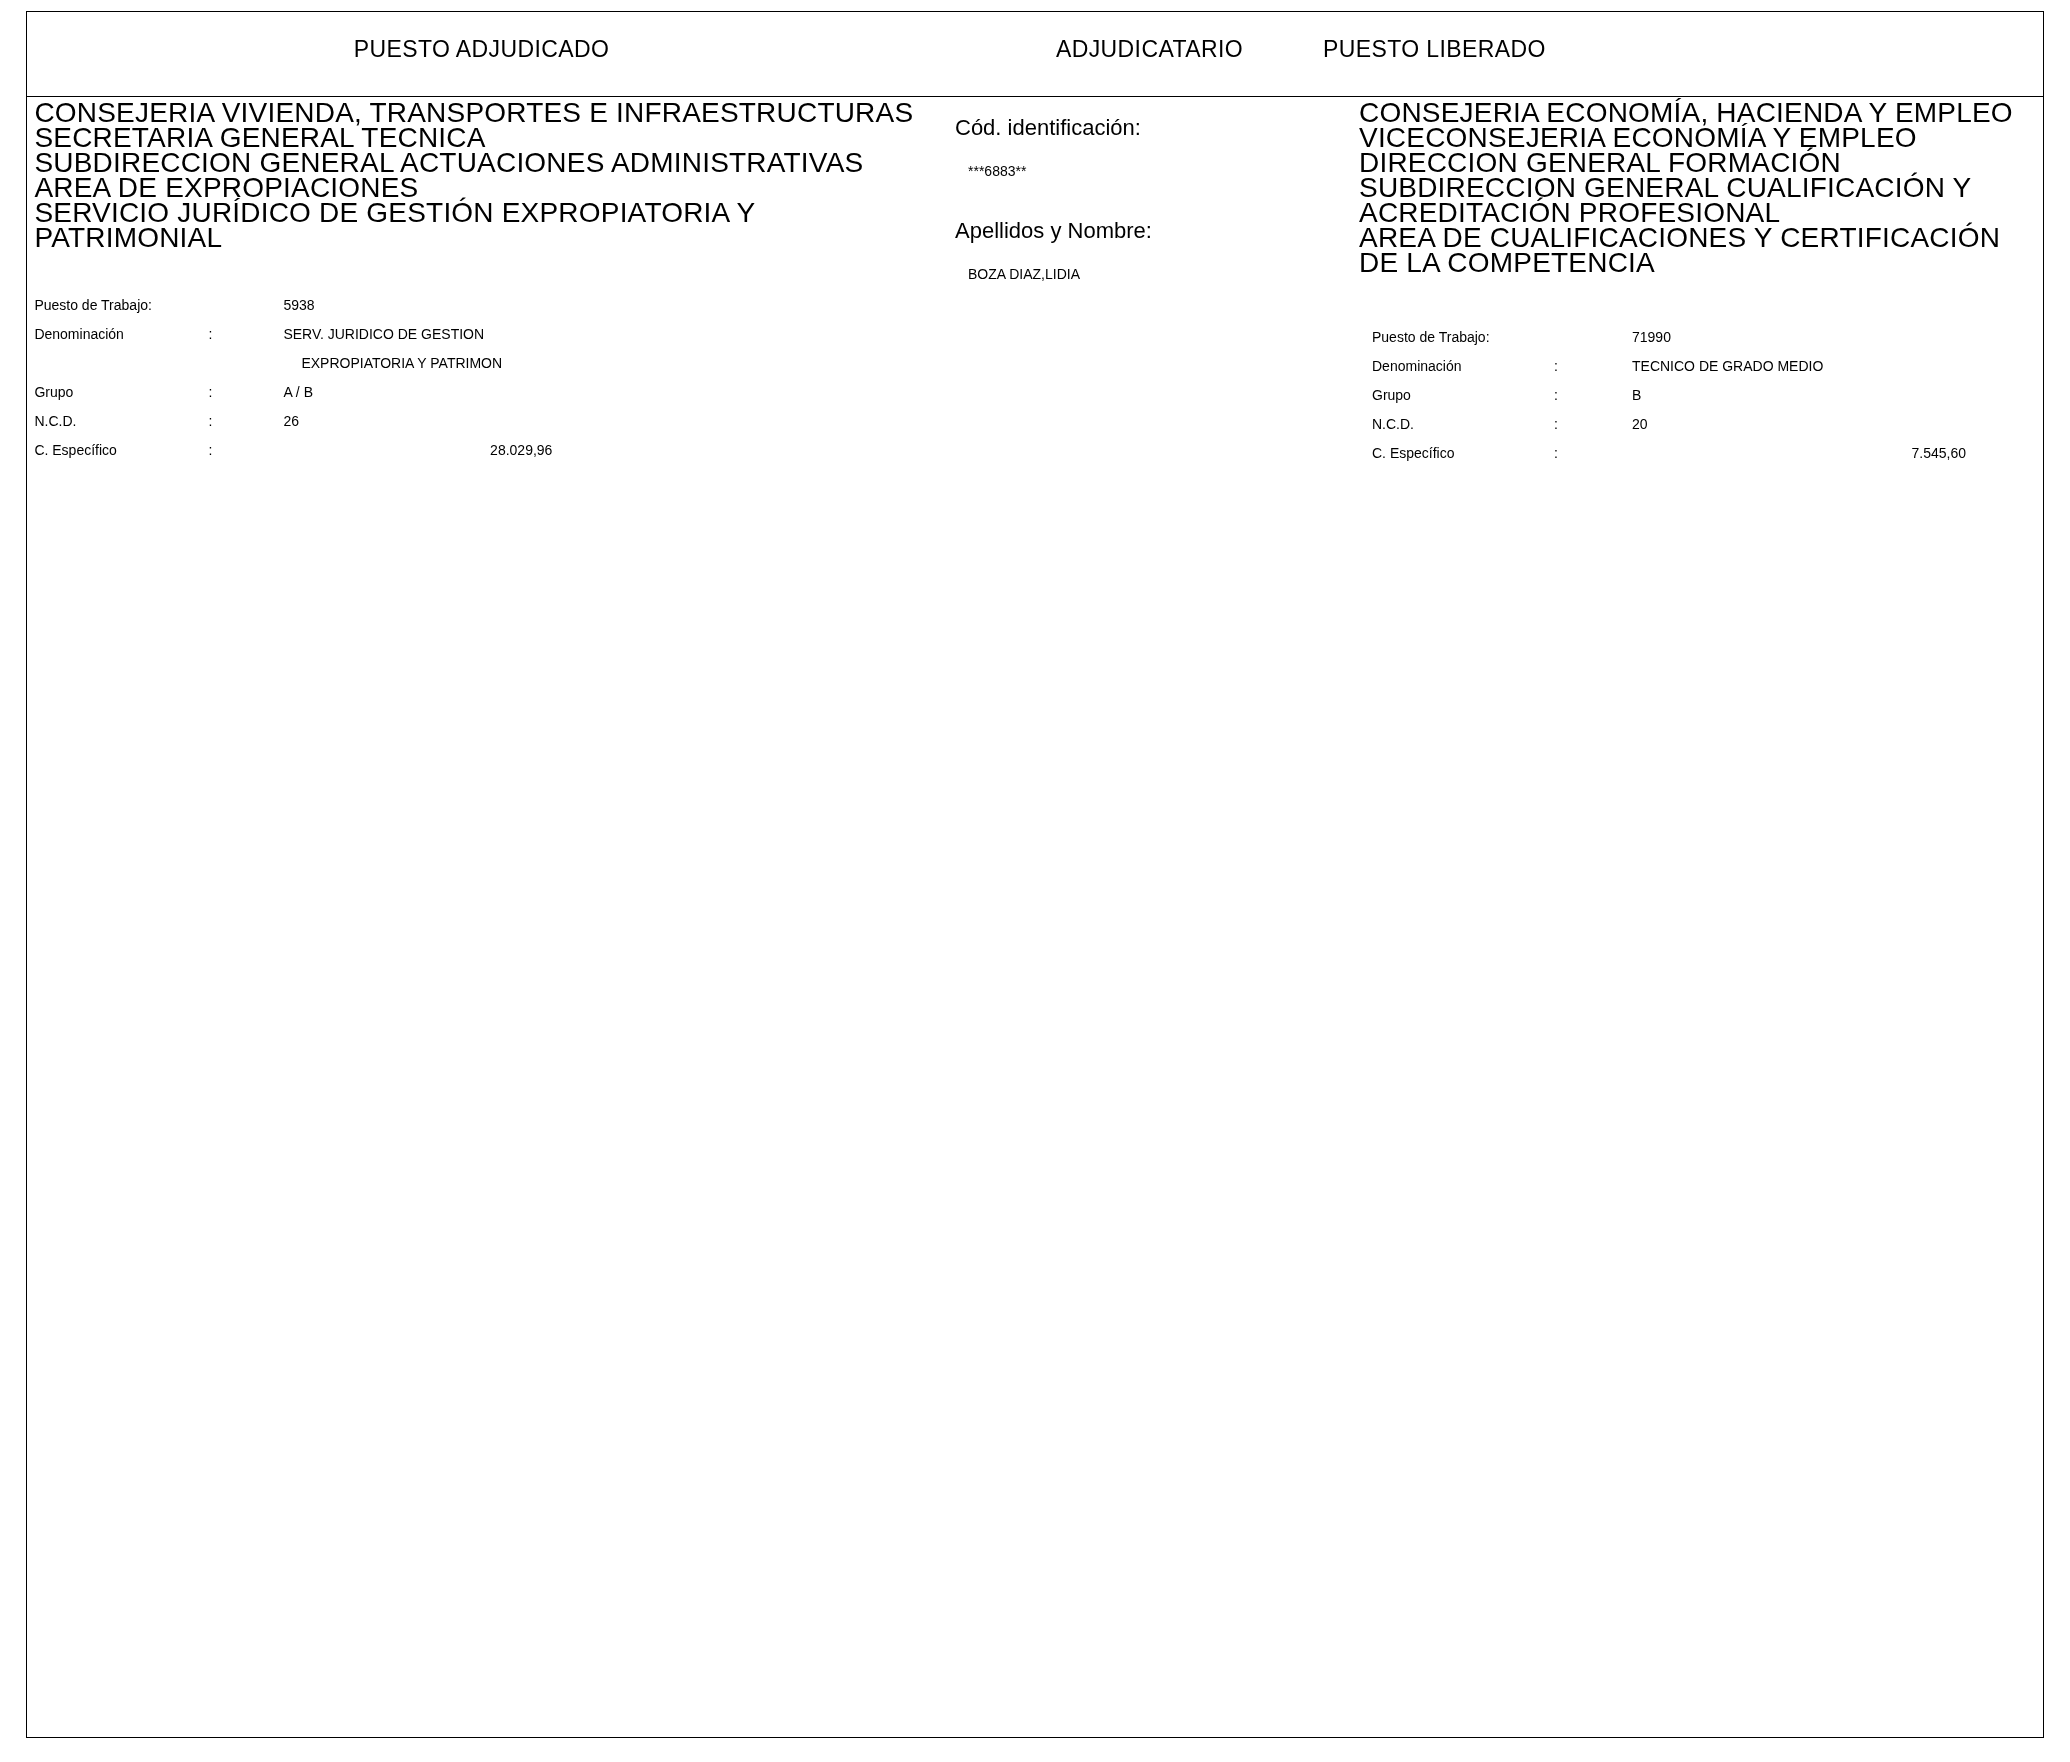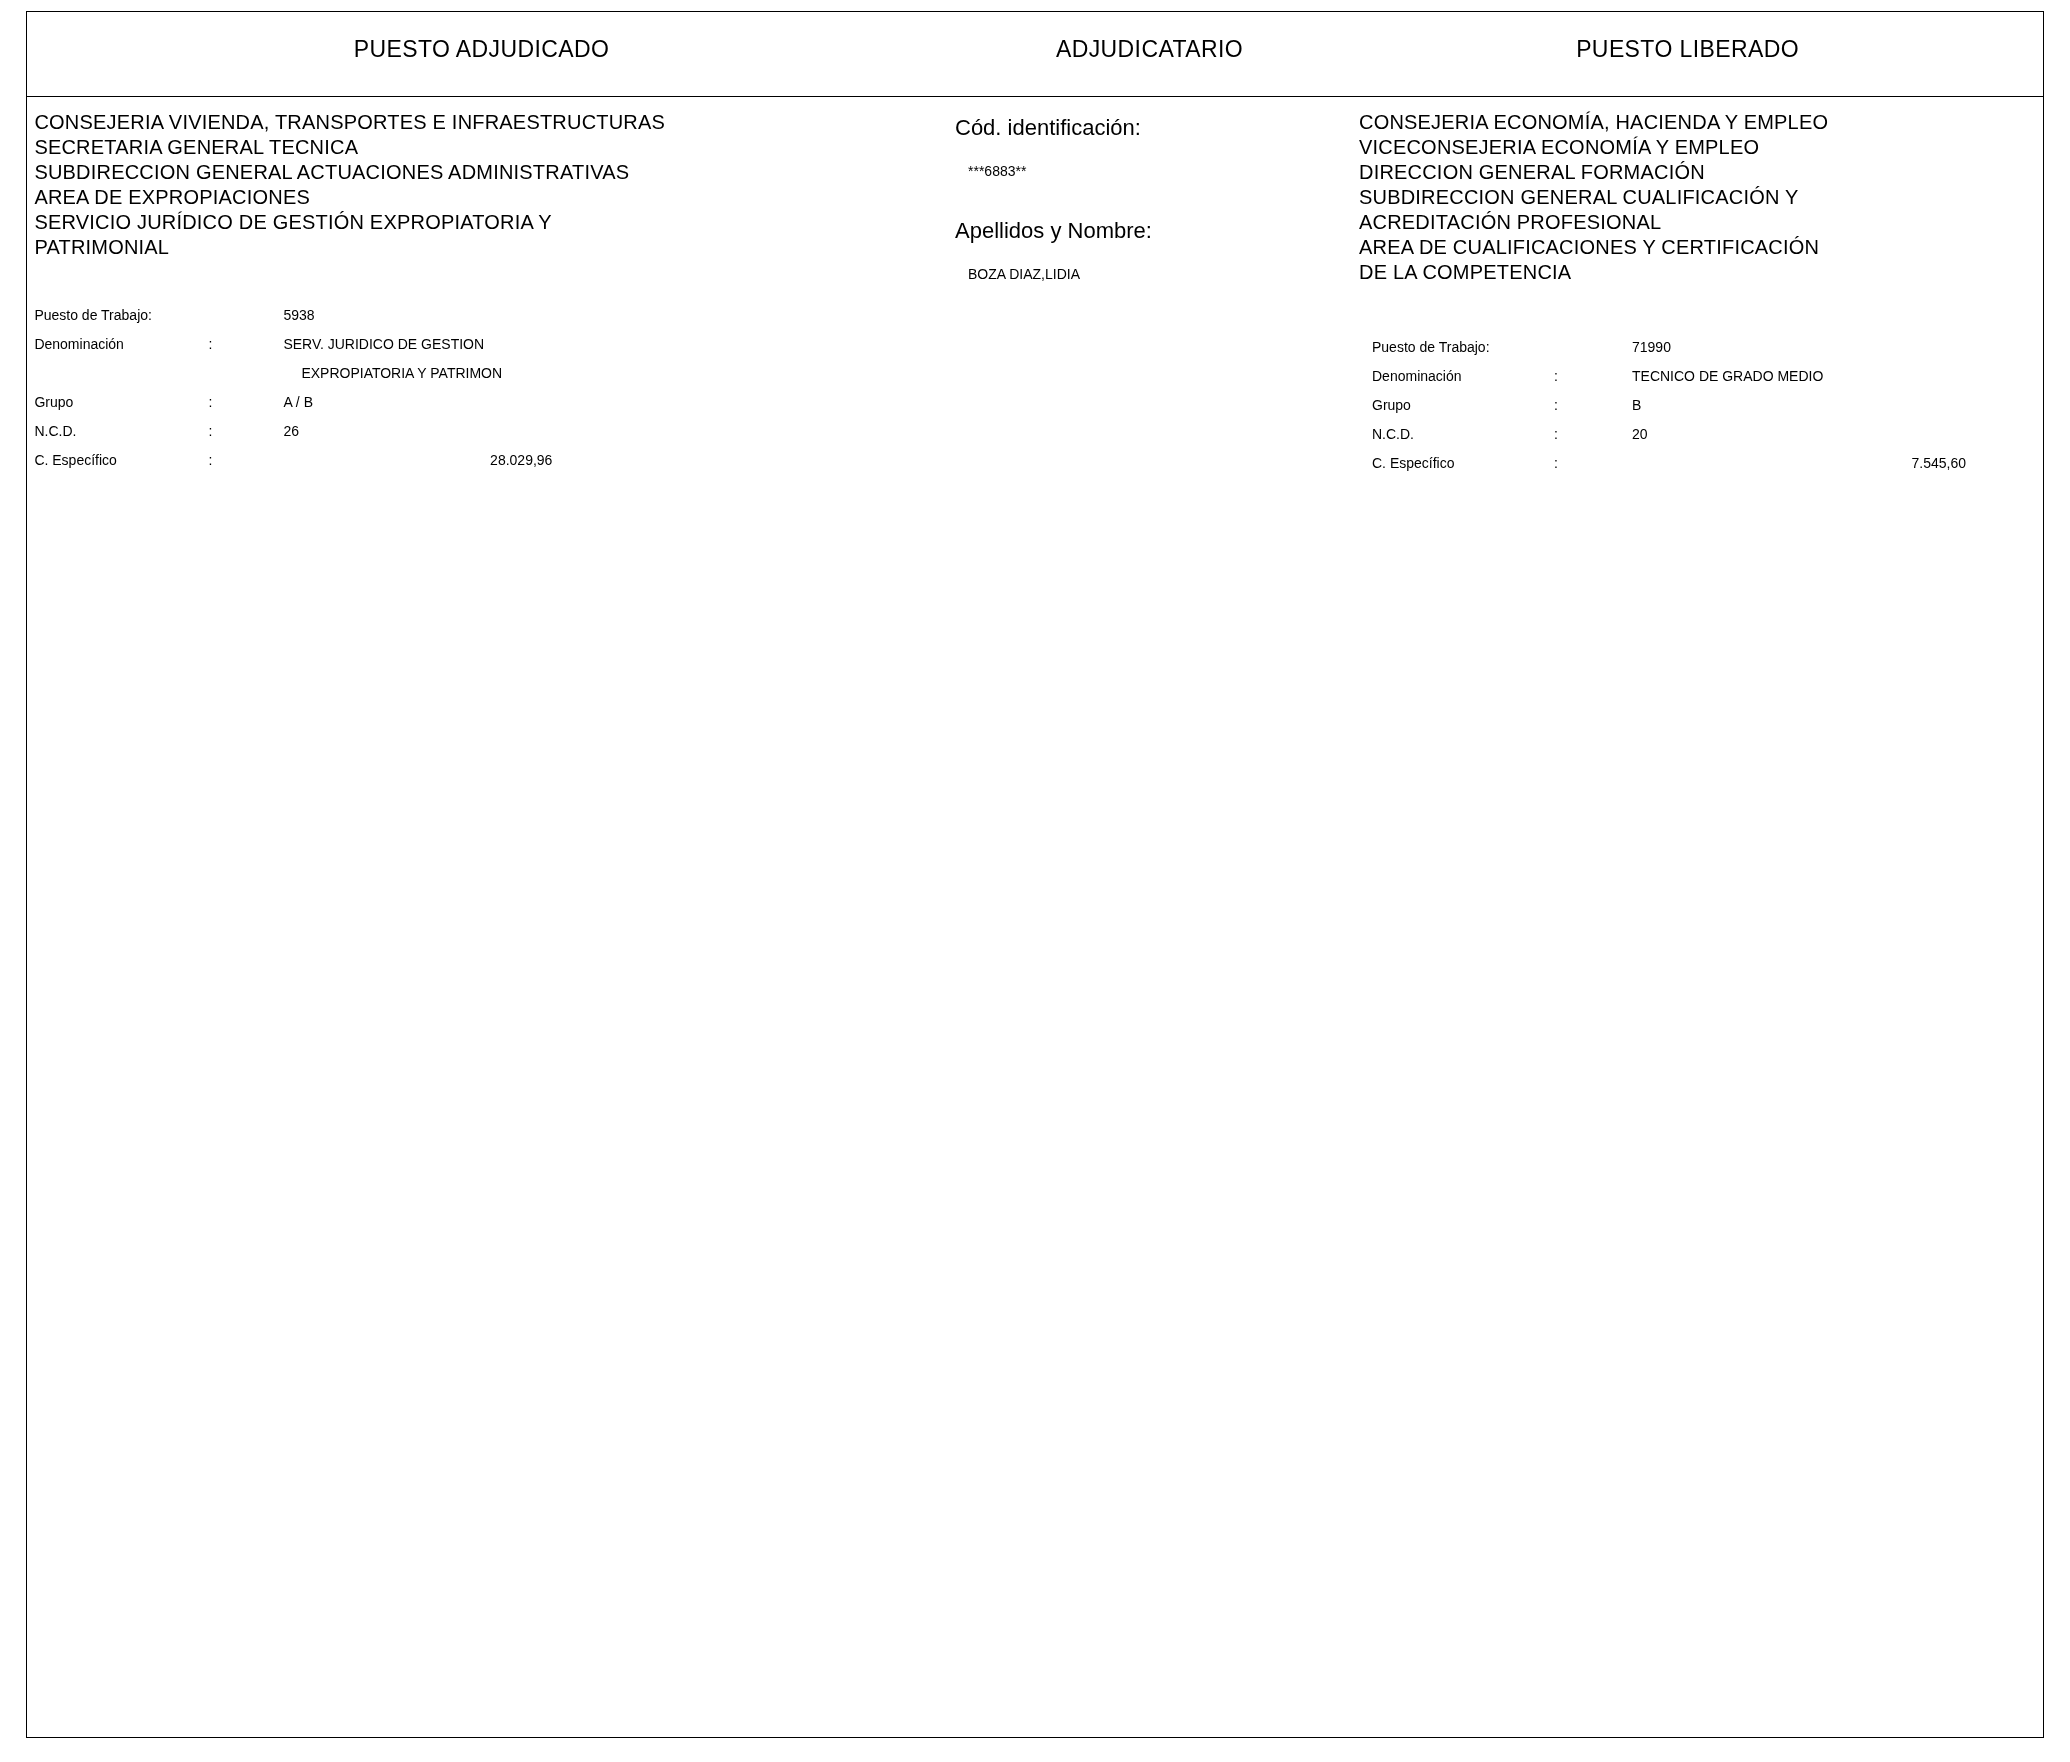--- a/index.html
+++ b/index.html
@@ -41,38 +41,38 @@
 
   .header-cell {
     position: absolute;
     top: 24px;
     font-size: 23px;
     letter-spacing: 0.4px;
     white-space: nowrap;
   }
   .hc-1 { left: 0; width: 909px; text-align: center; }
   .hc-2 { left: 909px; width: 427px; text-align: center; }
-  .hc-3 { left: 1336px; width: 436px; text-align: right; }
+  .hc-3 { left: 1296px; width: 436px; text-align: left; }
 
   .body-area {
     position: relative;
     height: 1638px;
   }
 
   .col {
     position: absolute;
     top: 0;
   }
   .col-adjudicado { left: 7.4px;   width: 890px; }
   .col-adjudicatario { left: 928px; width: 399px; }
   .col-liberado { left: 1332px; width: 640px; }
 
   .org-block {
-    margin-top: 13px;
-    font-size: 20px;
+    margin-top: 3px;
+    font-size: 28px;
     line-height: 25px;
     letter-spacing: 0.2px;
   }
   .org-block div { white-space: nowrap; }
 
   .fields {
     margin-top: 41px;
   }
   .field-row {
     position: relative;

